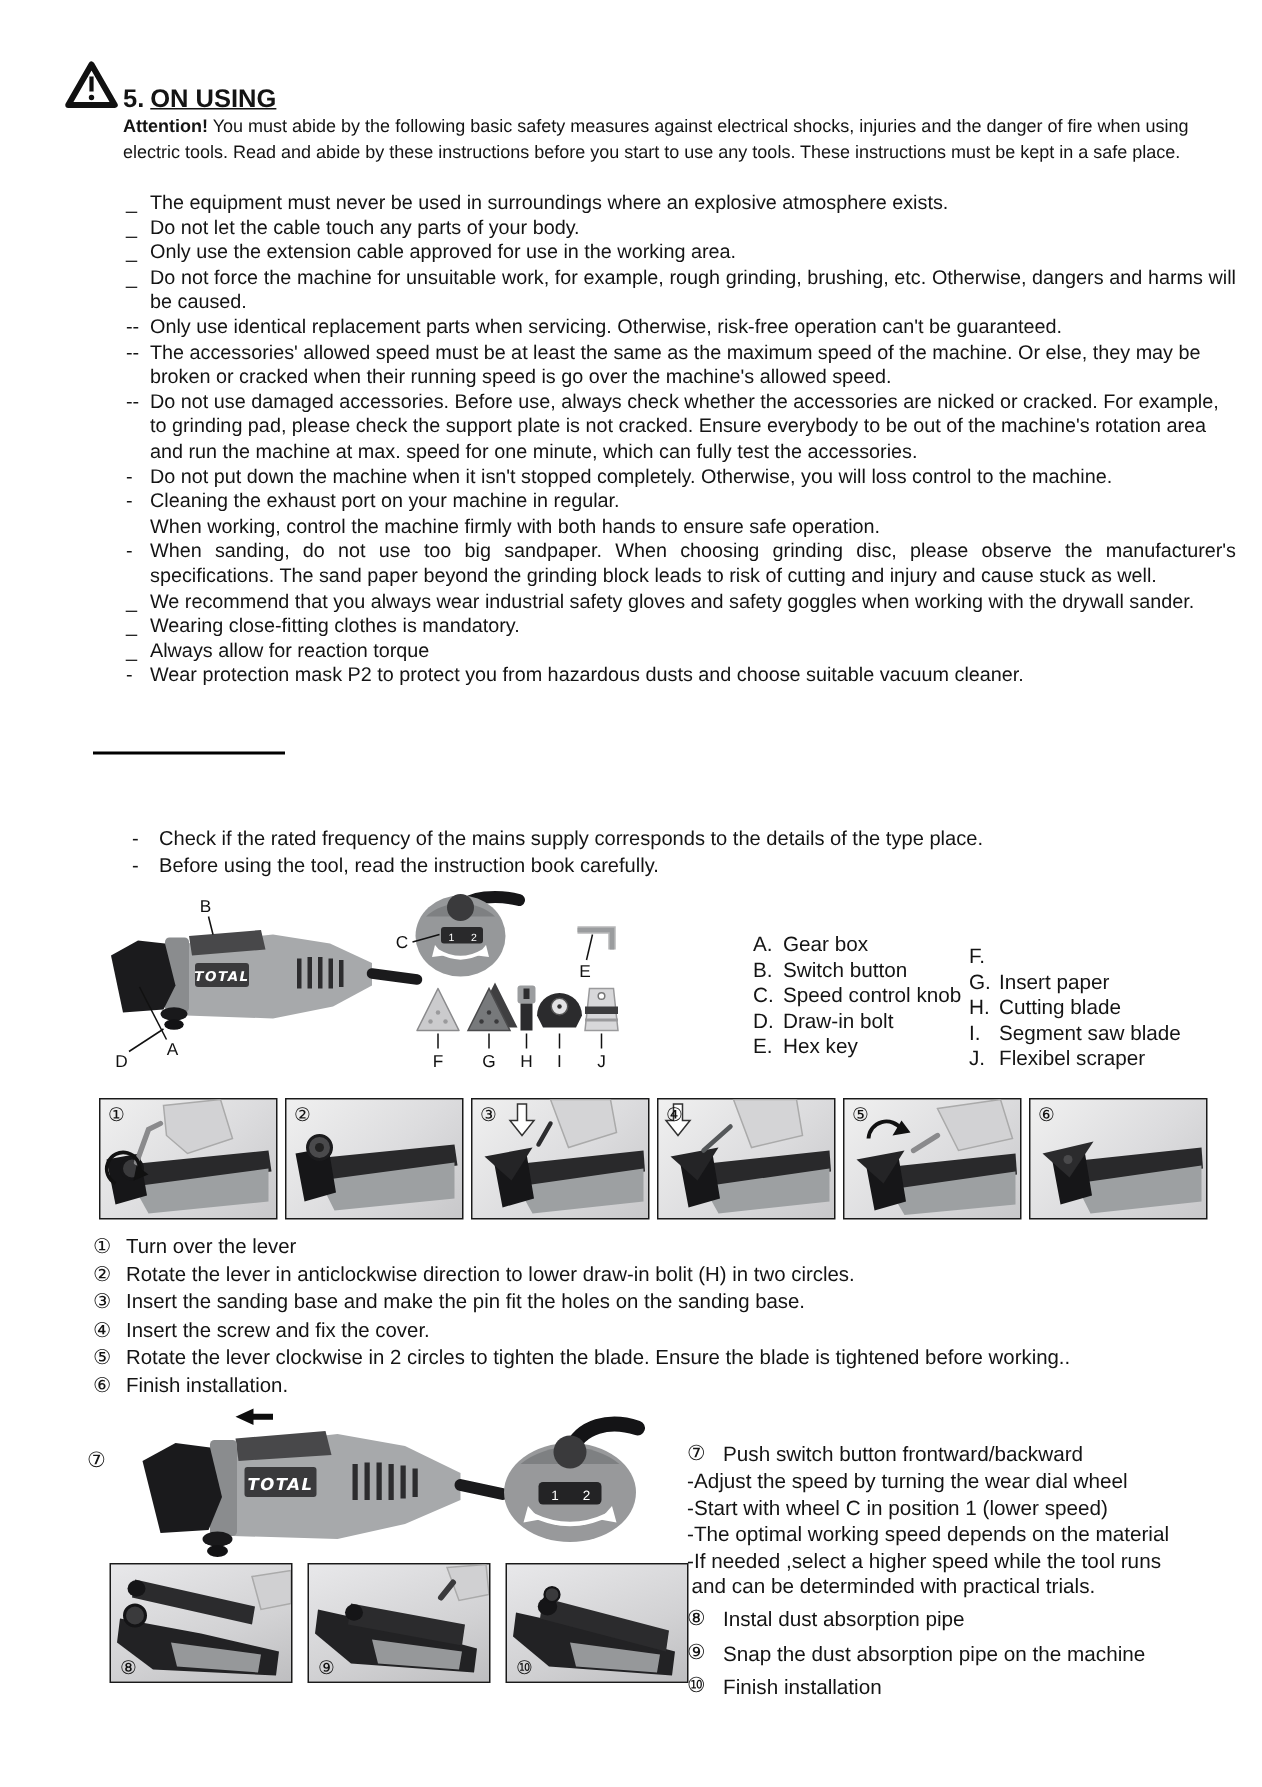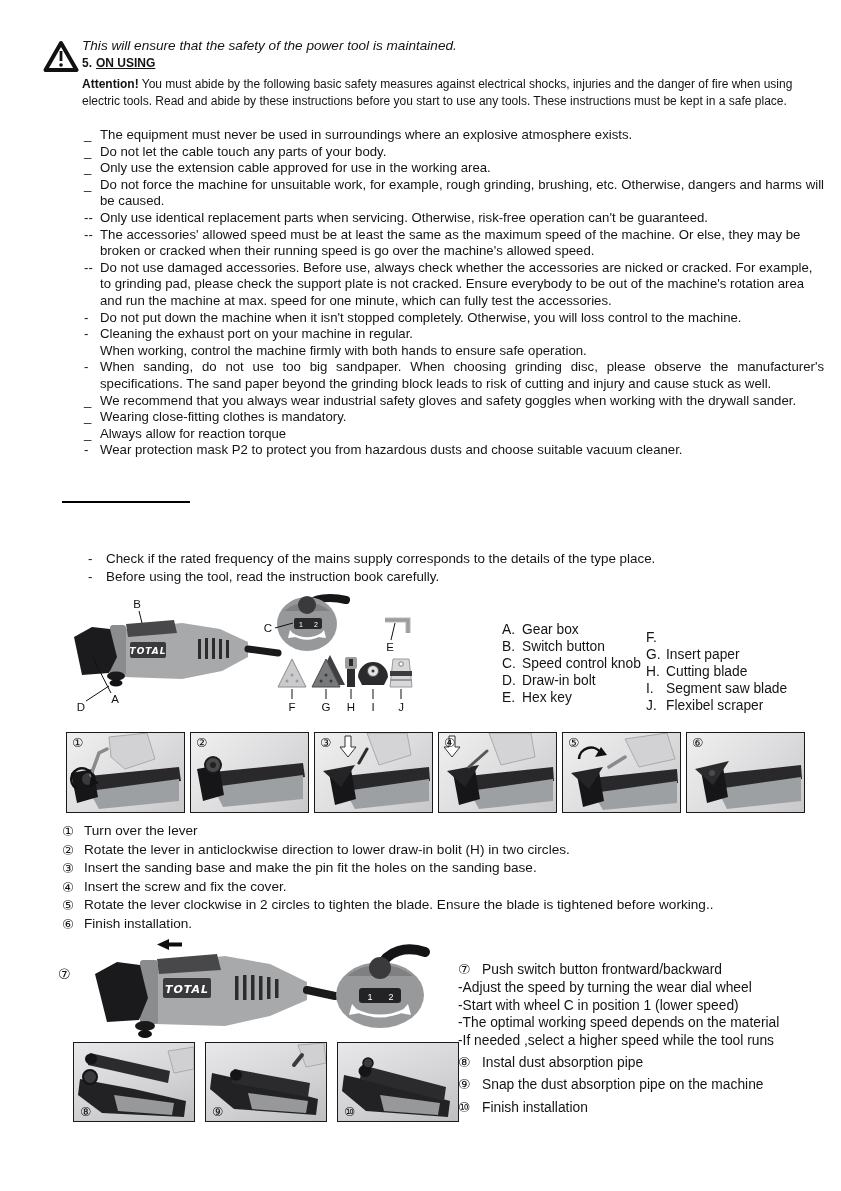--- a/index.html
+++ b/index.html
@@ -1,21 +1,21 @@
 <!DOCTYPE html>
 <html><head>
 <meta charset="utf-8">
 <style>
   html,body { margin:0; padding:0; background:#ffffff; }
   .page { position:relative; width:841px; height:1191px; background:#fff;
           font-family:"Liberation Sans", sans-serif; color:#141414; overflow:hidden; }
   .abs { position:absolute; }
 
   .intro { font-style:italic; font-size:13.6px; }
-  .sec-head { font-size:12px; font-weight:bold; }
+  .sec-head { font-size:17px; font-weight:bold; }
   .sec-head .u { text-decoration:underline; margin-left:4px; }
   .att { width:724px; font-size:12px; line-height:17px; }
   .att b { font-weight:bold; }
 
   .safety { width:740px; font-size:13.2px; line-height:16.6px; }
   .s-item { display:flex; }
   .s-marker { flex:0 0 16px; white-space:pre; }
   .s-text { flex:1 1 auto; }
   .justify .s-text { text-align:justify; }
 
@@ -63,21 +63,20 @@
 <body>
 
 <div class="page">
 
   <svg class="abs" style="left:43px;top:40px" width="36" height="34" viewBox="0 0 36 34">
     <path d="M18 3 L33.5 30 L2.5 30 Z" fill="none" stroke="#111" stroke-width="4" stroke-linejoin="round"></path>
     <rect x="16.6" y="11" width="2.8" height="10" fill="#111"></rect>
     <circle cx="18" cy="25" r="1.8" fill="#111"></circle>
   </svg>
 
-  <div class="abs intro" style="left:82px;top:38px">This will ensure that the safety of the power tool is maintained.</div>
   <div class="abs sec-head" style="left:82px;top:56px">
     <span>5.</span><span class="u">ON USING</span>
   </div>
 
   <p class="abs att" style="left:82px;top:64px"><b>Attention!</b> <span>You must abide by the following basic safety measures against electrical shocks, injuries and the danger of fire when using electric tools. Read and abide by these instructions before you start to use any tools. These instructions must be kept in a safe place.</span></p>
 
   <div class="abs safety" style="left:84px;top:127px">
     <div class="s-item">
         <span class="s-marker">_</span>
         <span class="s-text">The equipment must never be used in surroundings where an explosive atmosphere exists.</span>
@@ -427,20 +426,21 @@
 
   <div class="abs op-col" style="left:458px;top:961px">
     <div class="op7">
         <span class="step-num cn">⑦</span>
         <span>Push switch button frontward/backward</span>
       </div>
     <div>-Adjust the speed by turning the wear dial wheel</div>
     <div>-Start with wheel C in position 1 (lower speed)</div>
     <div>-The optimal working speed depends on the material</div>
     <div>-If needed ,select a higher speed while the tool runs</div>
+    <div style="padding-left:3px">and can be determinded with practical trials.</div>
     <div class="op-steps">
       <div class="step-row">
           <span class="step-num cn">⑧</span>
           <span>Instal dust absorption pipe</span>
         </div>
       <div class="step-row">
           <span class="step-num cn">⑨</span>
           <span>Snap the dust absorption pipe on the machine</span>
         </div>
       <div class="step-row">

